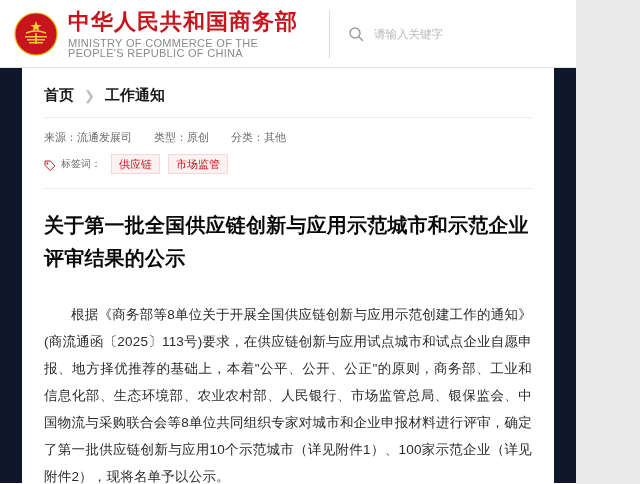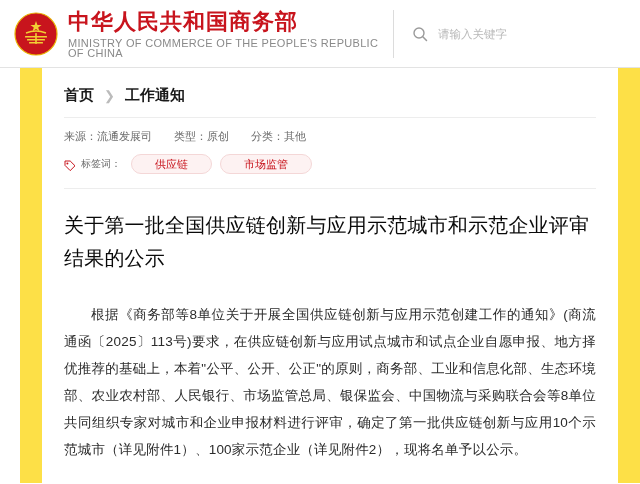--- a/index.html
+++ b/index.html
@@ -7,21 +7,21 @@
     padding: 0;
   }
   body {
     width: 640px;
     height: 484px;
     background: #e9e9e9;
     font-family: "Liberation Sans", sans-serif;
     overflow: hidden;
   }
   .page {
-    width: 640px;
+    width: 576px;
     height: 484px;
     position: relative;
     background: #ffffff;
     overflow: hidden;
   }
 
   
   .header {
     height: 68px;
     background: #ffffff;
@@ -86,25 +86,24 @@
     background: transparent;
     width: 200px;
     font-family: "Liberation Sans", sans-serif;
   }
   .search-input::placeholder {
     color: #b9b9b9;
   }
 
   
   .content {
-    background: #fde047;
+    background: #0f172a;
     padding: 0;
     height: 415px;
     box-sizing: border-box;
-    margin-left: 20px;
   }
   .card {
     background: #ffffff;
     margin: 0 22px;
     padding: 18px 22px 0 22px;
     height: 415px;
     box-sizing: border-box;
   }
 
   
@@ -131,21 +130,21 @@
     padding-top: 10px;
   }
   .meta-row {
     font-size: 11px;
     color: #6b6b6b;
     display: flex;
     align-items: center;
     flex-wrap: wrap;
     line-height: 18px;
   }
-  .meta-item { margin-right: 22px; font-family: Liberation Mono, monospace; }
+  .meta-item { margin-right: 22px; }
   .meta-date { margin-right: 0; }
 
   .tag-row {
     display: flex;
     align-items: center;
     margin-top: 8px;
     flex-wrap: wrap;
   }
   .tag-icon {
     width: 12px;
@@ -156,34 +155,34 @@
   .tag-label {
     font-size: 10px;
     color: #6b6b6b;
     margin-right: 10px;
   }
   .tag {
     font-size: 11px;
     color: #c8141d;
     background: #fdf2f2;
     border: 1px solid #f4d7d7;
-    border-radius: 10px;
-    padding: 2px 23px;
+    border-radius: 0;
+    padding: 2px 7px;
     margin-right: 8px;
     line-height: 14px;
   }
 
   
   .divider {
     border-top: 1px solid #ededed;
     margin-top: 14px;
   }
   .article-title {
     font-size: 20px;
-    font-weight: normal;
+    font-weight: bold;
     color: #0a0a0a;
     line-height: 33px;
     margin-top: 20px;
     letter-spacing: 0.2px;
   }
   .article-body {
     margin-top: 26px;
     font-size: 13.5px;
     line-height: 27px;
     color: #2b2b2b;

